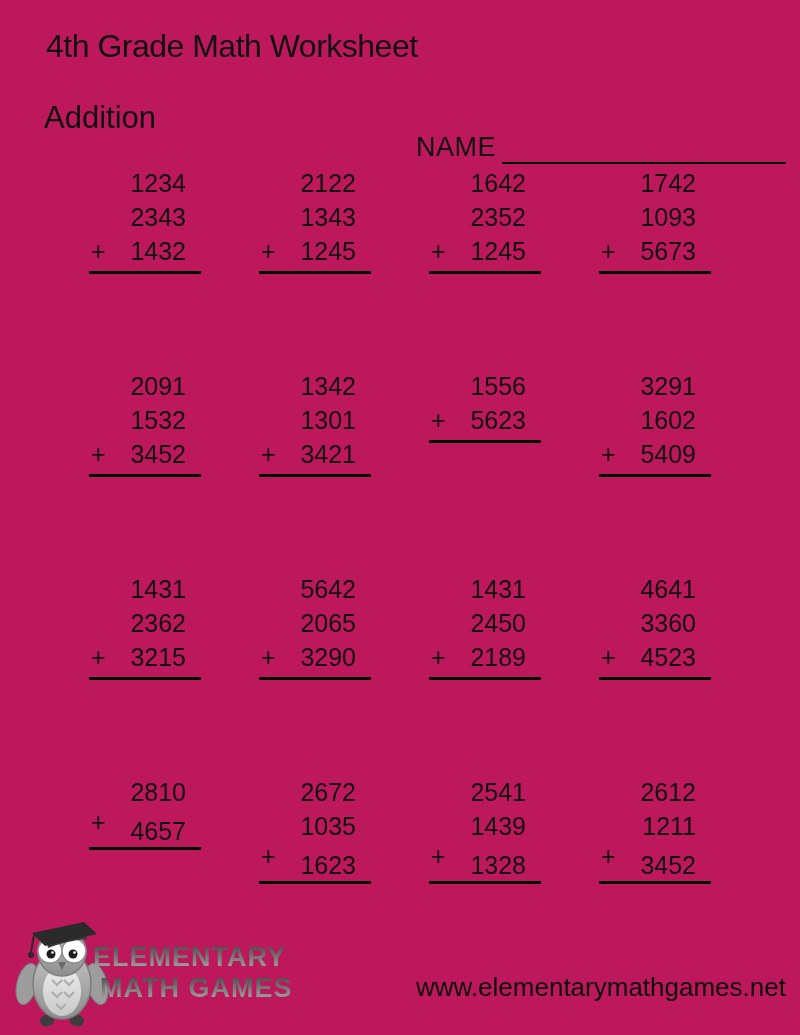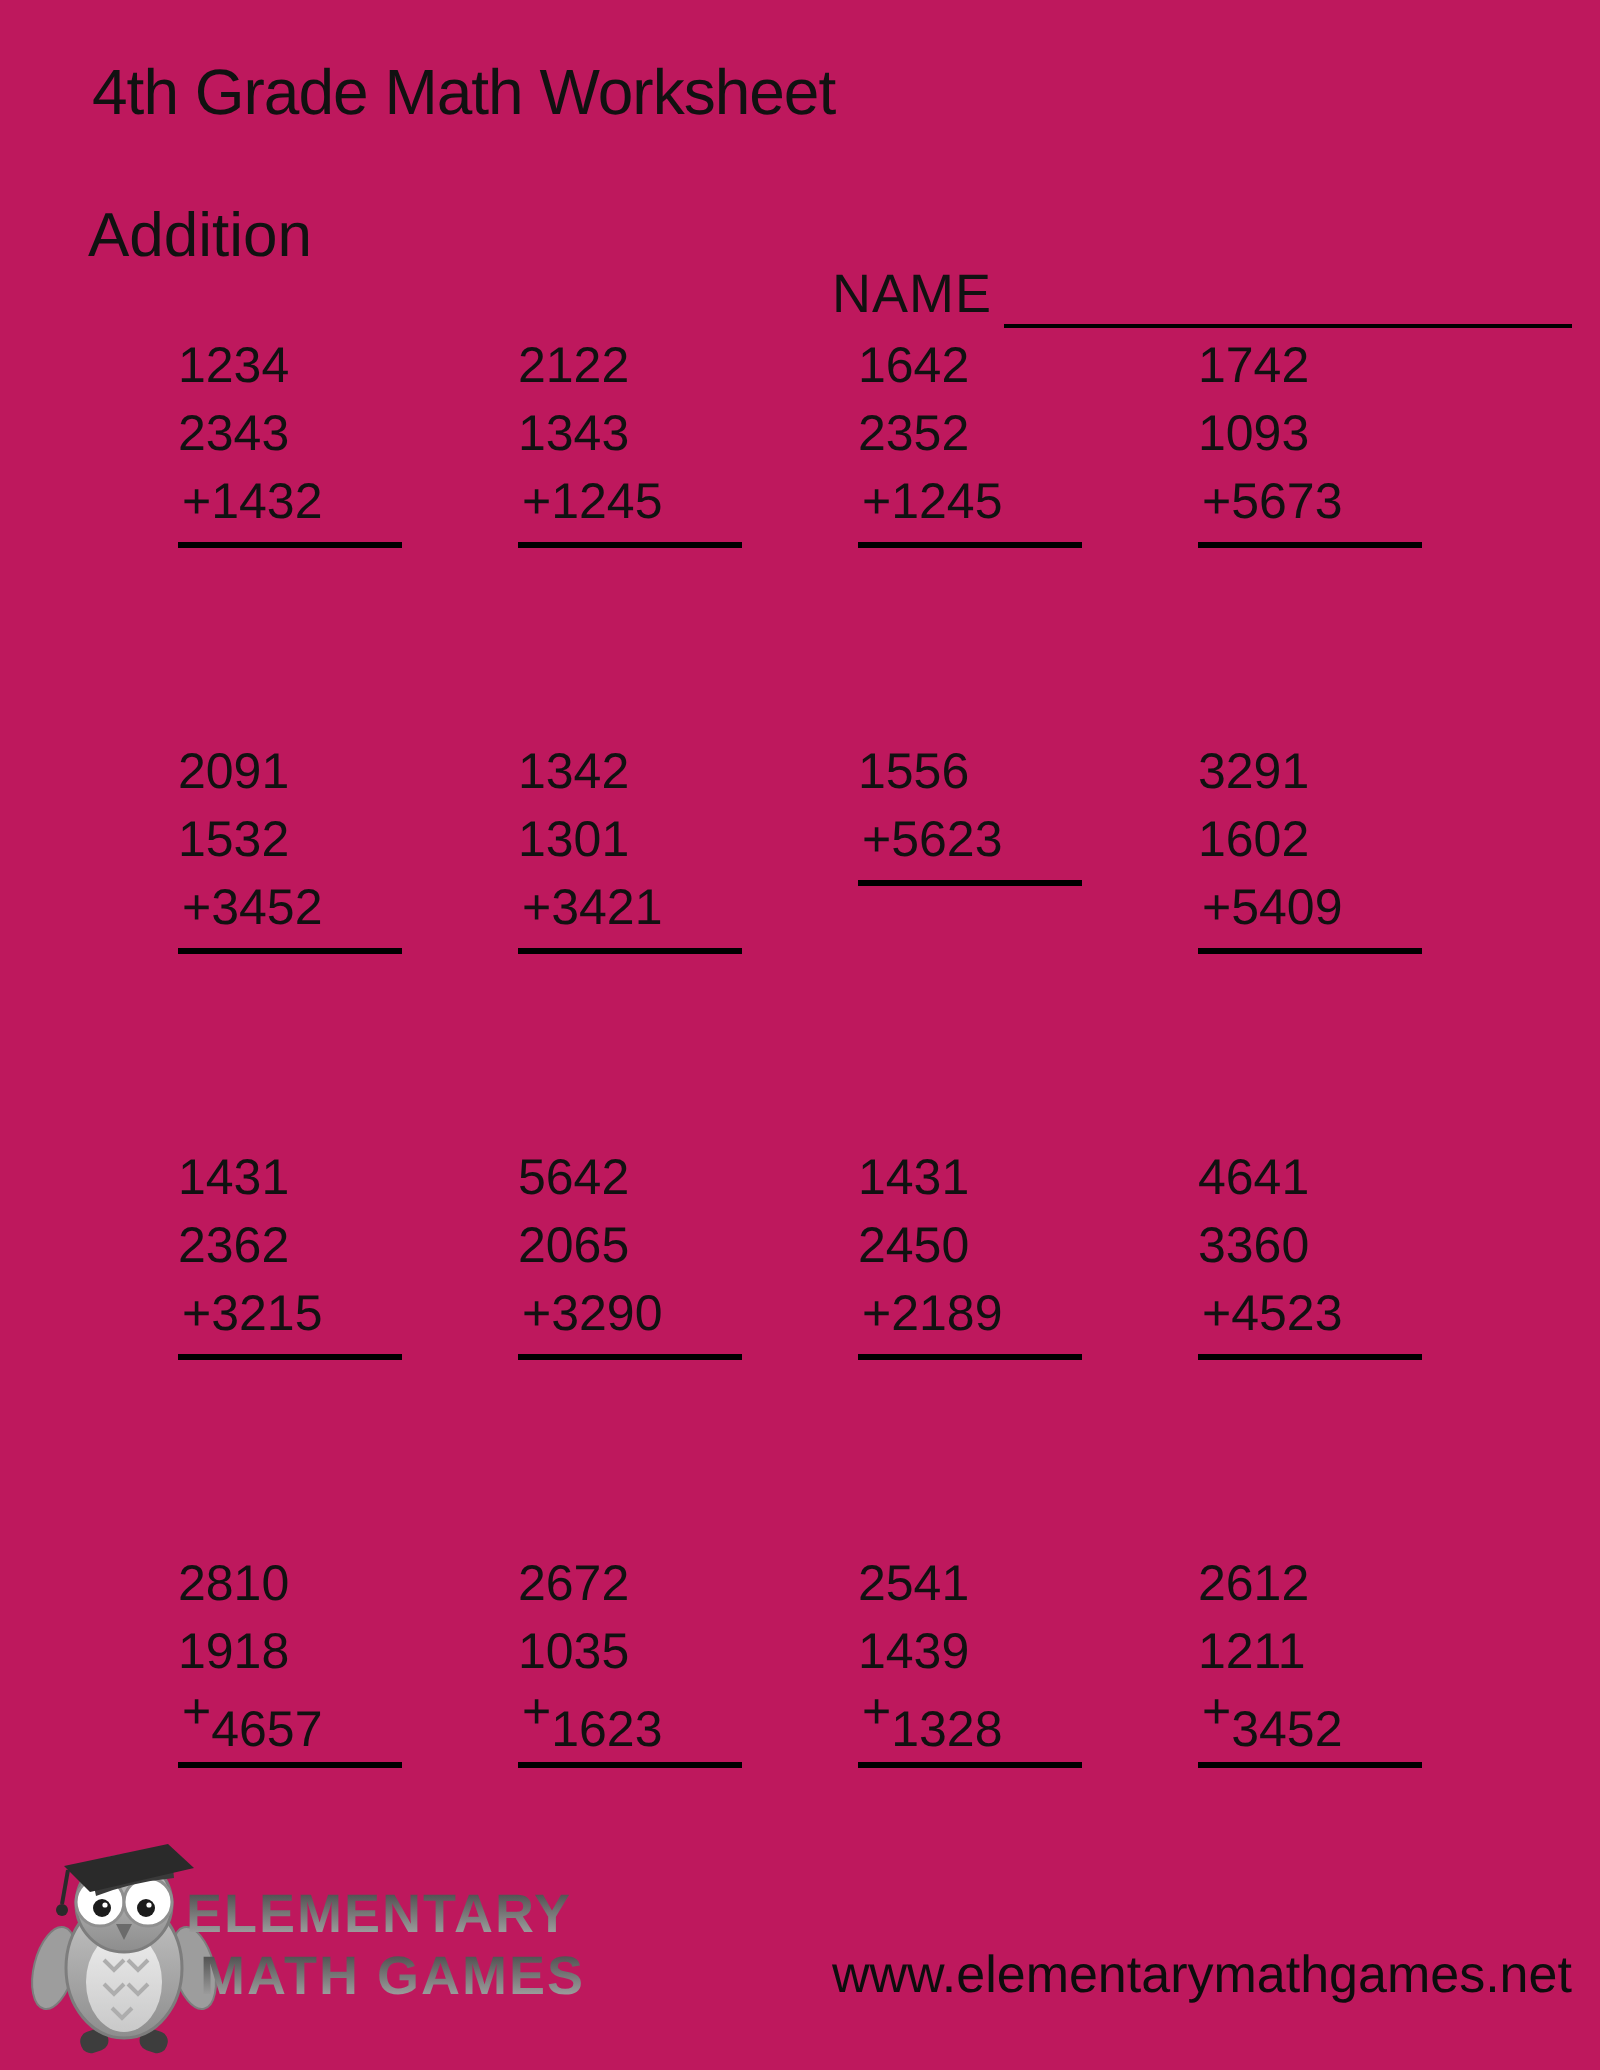--- a/index.html
+++ b/index.html
@@ -48,21 +48,21 @@
     display: grid;
     grid-template-columns: repeat(4, 170px);
     row-gap: 95px;
   }
   .problem {
     width: 112px;
     margin: 0 auto;
     font-size: 25px;
     line-height: 34px;
   }
-  .num { text-align: left; padding-right: 15px; }
+  .num { text-align: right; padding-right: 15px; }
   .op-row { display: flex; align-items: baseline; }
   .plus { padding-left: 2px; }
   .op-row .num { flex: 1; }
   .answer-line {
     height: 0;
     border-top: 3px solid #000;
     margin-top: 3px;
   }
   
   .problem:nth-child(n+13) .plus { position: relative; top: -4px; }
@@ -219,21 +219,20 @@
       <div class="num">3360</div>
       <div class="op-row">
           <span class="plus">+</span>
           <span class="num">4523</span>
         </div>
       <div class="answer-line"></div>
     </div>
 
     <div class="problem">
       <div class="num">2810</div>
-      <div class="num">1918</div>
       <div class="op-row">
           <span class="plus">+</span>
           <span class="num">4657</span>
         </div>
       <div class="answer-line"></div>
     </div>
 
     <div class="problem">
       <div class="num">2672</div>
       <div class="num">1035</div>

